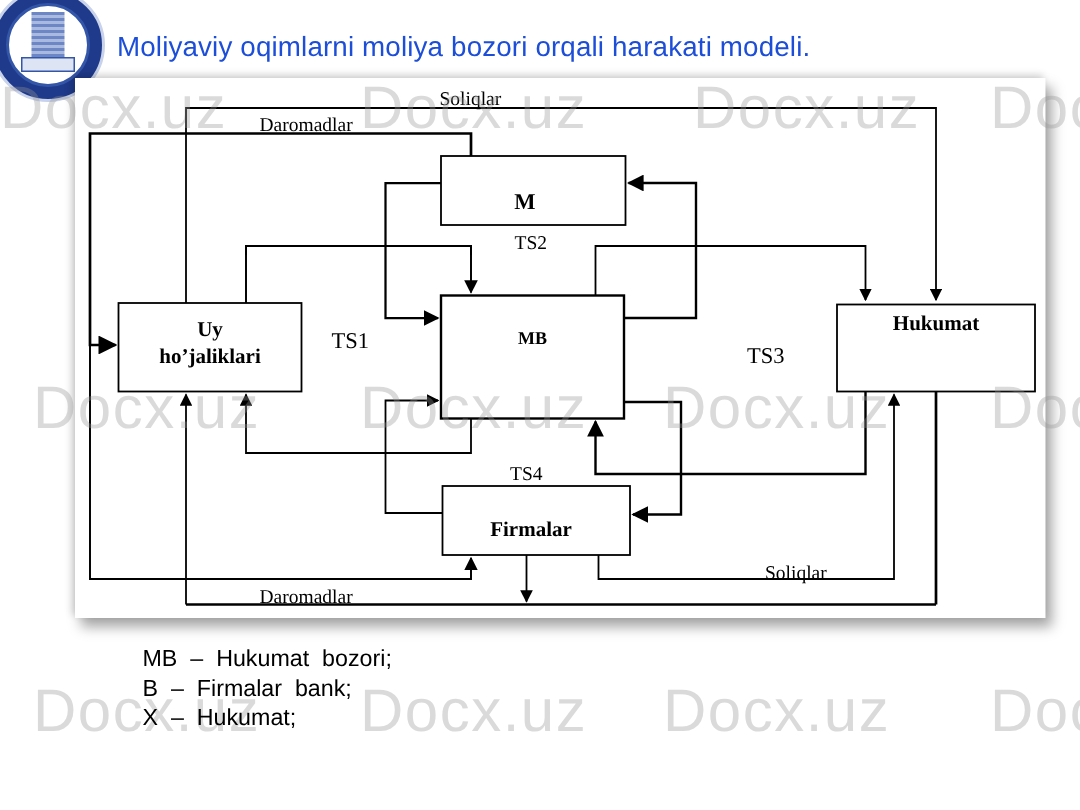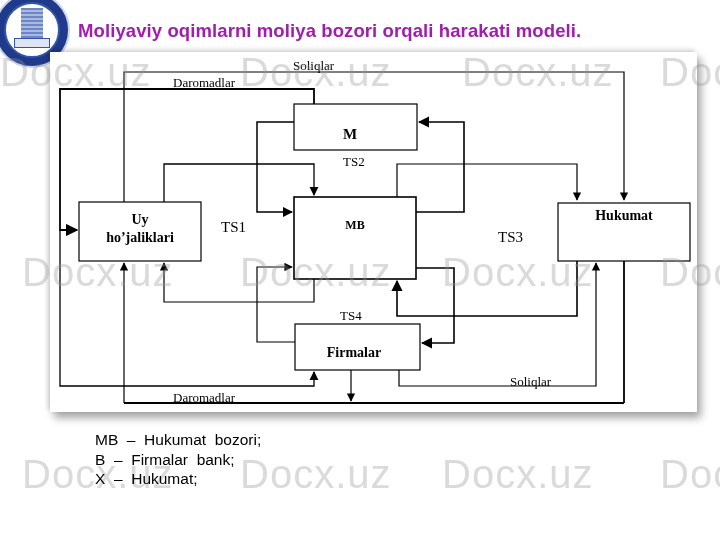--- a/index.html
+++ b/index.html
@@ -9,22 +9,22 @@
   }
   .logo {
     position: absolute; left: -6px; top: -8px; width: 76px; height: 76px;
     border-radius: 50%; background: #1f3a8a; border: 2px solid #c8d2ea;
     box-sizing: border-box; overflow: hidden;
   }
   .logo .ring { position: absolute; left: 8px; top: 8px; width: 56px; height: 56px; border-radius: 50%; background: #ffffff; border: 2px solid #3356a8; box-sizing: border-box; }
   .logo .bldg { position: absolute; left: 25px; top: 14px; width: 22px; height: 30px; background: repeating-linear-gradient(0deg, #6d86c4 0 2px, #a9b9e0 2px 4px); }
   .logo .plate { position: absolute; left: 18px; top: 44px; width: 36px; height: 10px; background: #dde4f4; border: 1px solid #3356a8; box-sizing: border-box; }
   .title {
-    position: absolute; left: 78px; top: 20px; font-size: 18.5px; font-weight: bold;
-    color: #a21caf; white-space: nowrap; letter-spacing: 0.1px;
+    position: absolute; left: 78px; top: 20px; font-size: 18.5px; font-weight: normal;
+    color: #1d4ed8; white-space: nowrap; letter-spacing: 0.1px;
   }
   .panel {
     position: absolute; left: 50px; top: 52px; width: 647px; height: 360px;
     background: #ffffff; box-shadow: 4px 6px 8px rgba(0,0,0,0.35), -2px -2px 5px rgba(0,0,0,0.18);
   }
   .panel svg { position: absolute; left: 0; top: 0; }
   .svgtext { font-family: "Liberation Serif", serif; fill: #000; }
   .watermark {
     position: absolute; font-size: 40px; color: rgba(150,150,150,0.35); white-space: nowrap;
     pointer-events: none; font-family: "Liberation Sans", sans-serif; letter-spacing: 1px;

